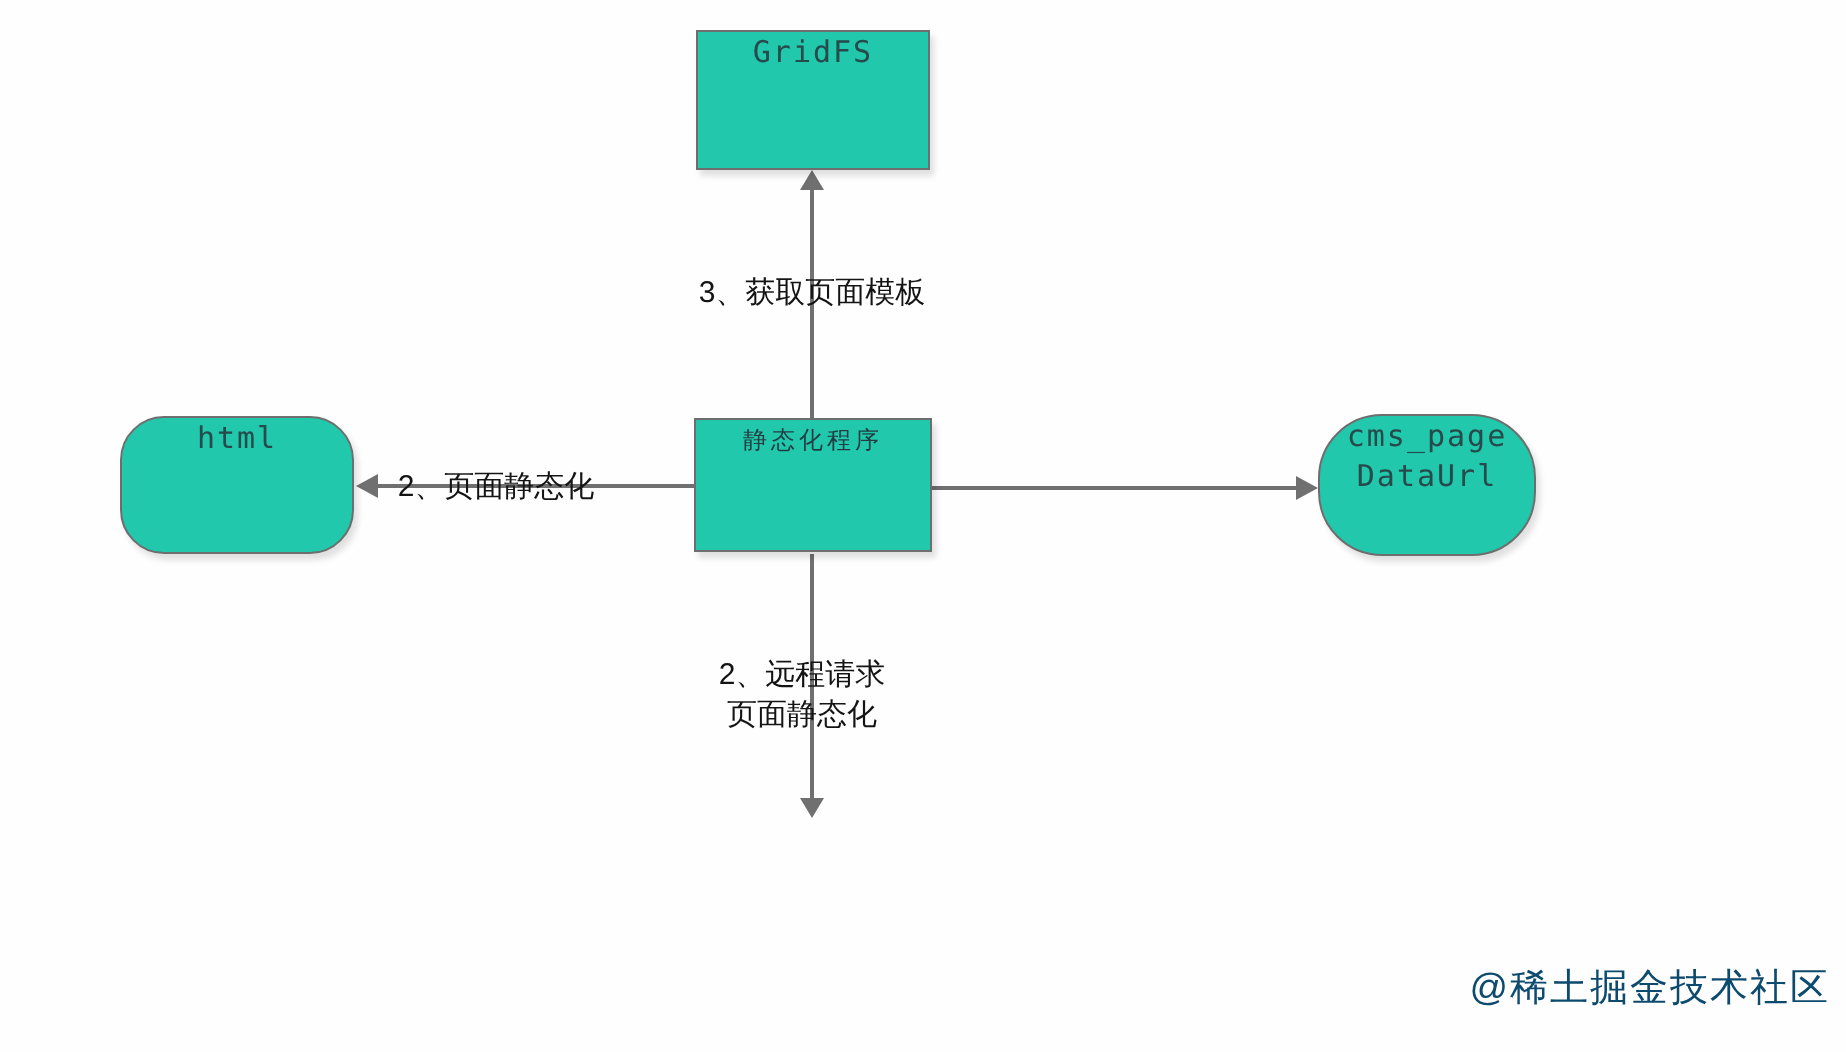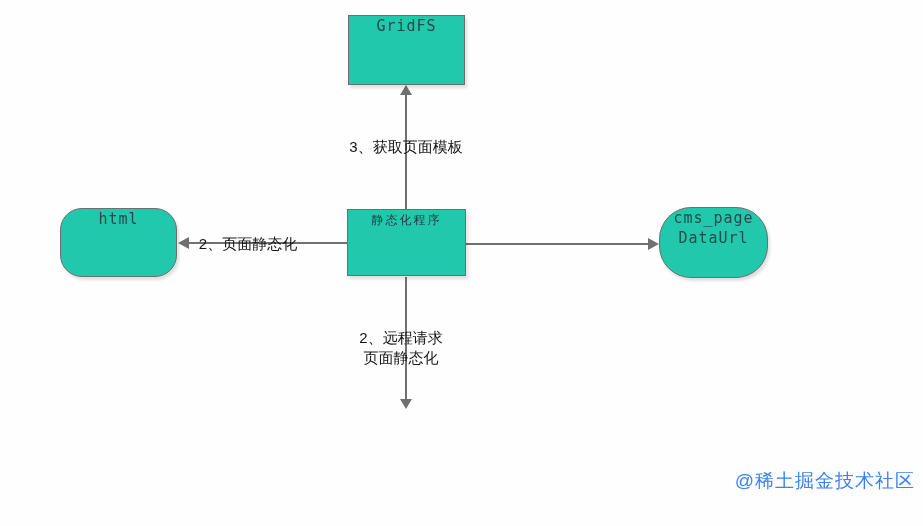--- a/index.html
+++ b/index.html
@@ -89,23 +89,23 @@
     white-space: nowrap;
   }
   .label-3 { left: 338px; top: 137px; width: 136px; }
   .label-4 { left: 192px; top: 234px; width: 112px; }
   .label-1 { left: 481px; top: 234px; width: 162px; }
   .label-2 { left: 338px; top: 328px; width: 126px; }
 
   .watermark {
     position: absolute;
     right: 8px;
-    top: 468px;
+    top: 481px;
     font-size: 19px;
-    color: #3b82f6;
+    color: #0c4a6e;
     letter-spacing: 1px;
   }
 </style>
 </head>
 <body>
 
 <div class="canvas">
 
   <div class="edge-line line-v line-top"></div>
   <div class="edge-line line-v line-bottom"></div>

